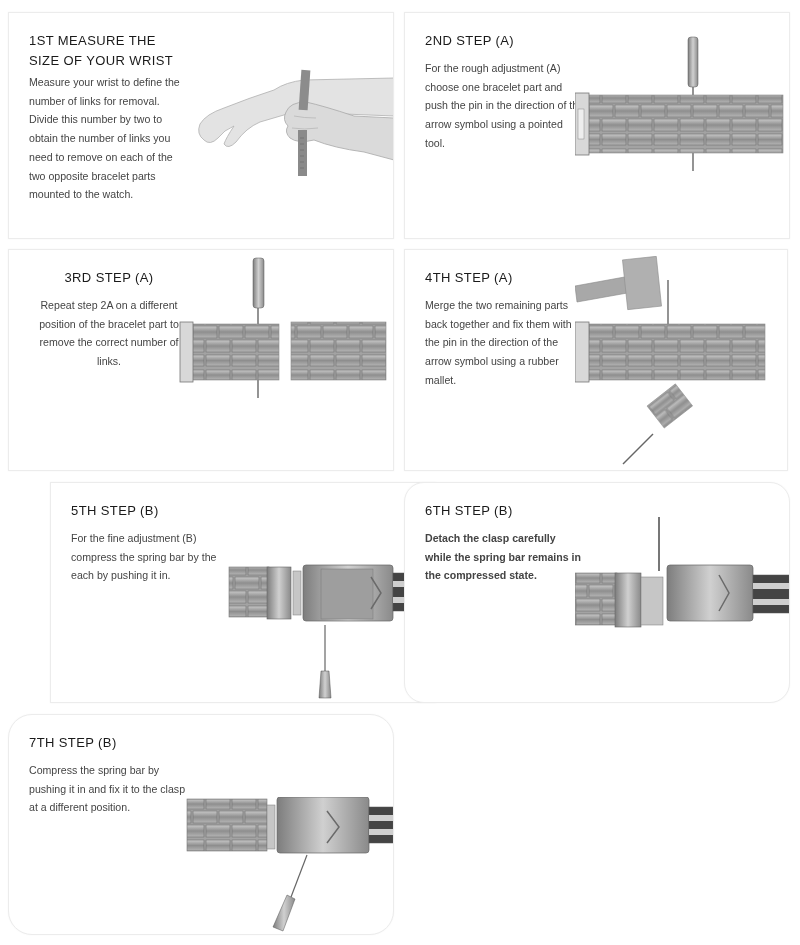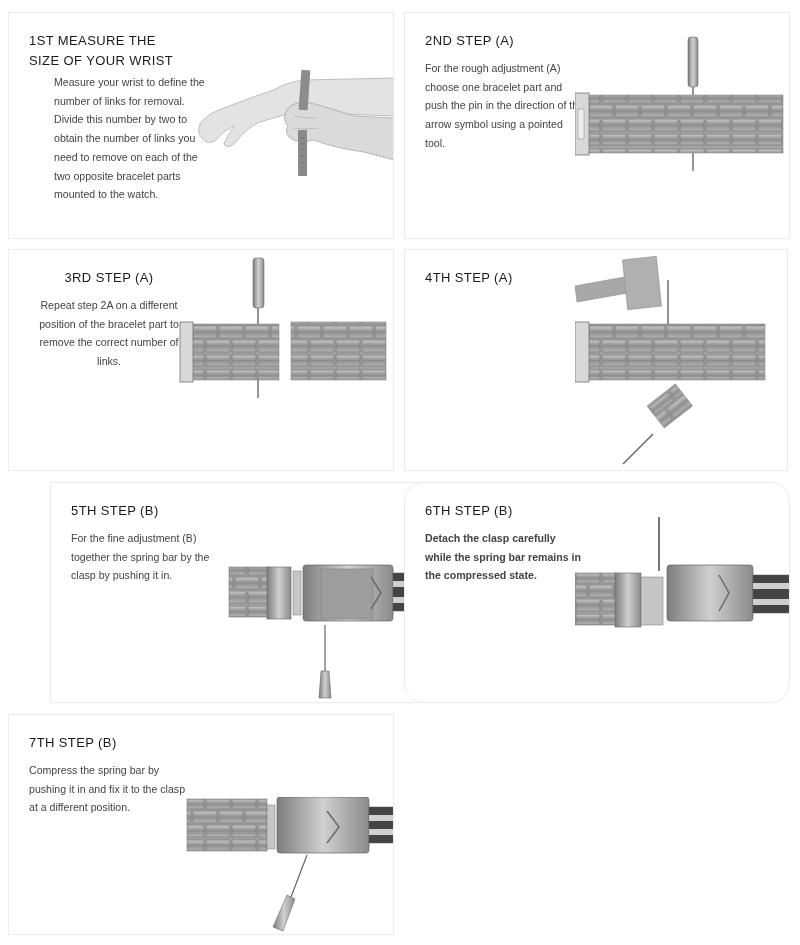--- a/index.html
+++ b/index.html
@@ -57,21 +57,21 @@
       <rect x="-12" y="14" width="24" height="12" fill="url(#metal)" stroke="#6e6e6e" stroke-width="0.6"></rect>
       <rect x="14" y="14" width="24" height="12" fill="url(#metal)" stroke="#6e6e6e" stroke-width="0.6"></rect>
       <rect x="1" y="28" width="24" height="12" fill="url(#metal)" stroke="#6e6e6e" stroke-width="0.6"></rect>
       <rect x="1" y="43" width="24" height="11" fill="url(#metal)" stroke="#6e6e6e" stroke-width="0.6"></rect>
     </pattern>
   </defs>
 </svg>
 
 <div class="card" style="left:8px;top:12px;width:386px;height:227px;">
   <div class="title">1ST MEASURE THE SIZE OF YOUR WRIST</div>
-  <div class="desc" style="top:60px;margin-left:25px;">Measure your wrist to define the number of links for removal. Divide this number by two to obtain the number of links you need to remove on each of the two opposite bracelet parts mounted to the watch.</div>
+  <div class="desc" style="top:60px;">Measure your wrist to define the number of links for removal. Divide this number by two to obtain the number of links you need to remove on each of the two opposite bracelet parts mounted to the watch.</div>
   <div class="illus" style="left:185px;top:55px;">
     <svg width="200" height="115" viewBox="0 0 200 115">
 
       <path d="M200 10 L110 12 Q92 14 80 22 Q55 30 30 40 Q12 46 6 56 Q2 66 10 72 Q16 78 24 70 Q30 62 40 58 Q32 70 30 76 Q34 82 42 74 Q52 60 66 54 L100 44 L200 48 Z" fill="#e3e3e3" stroke="#b0b0b0" stroke-width="0.8"></path>
 
       <path d="M200 50 L160 48 Q130 38 112 34 Q96 34 92 44 Q88 52 94 58 Q90 64 96 70 Q104 76 120 72 Q140 80 170 84 L200 92 Z" fill="#dadada" stroke="#a8a8a8" stroke-width="0.8"></path>
       <path d="M100 48 Q110 50 122 50" stroke="#b2b2b2" stroke-width="0.7" fill="none"></path>
       <path d="M98 60 Q110 62 124 60" stroke="#b2b2b2" stroke-width="0.7" fill="none"></path>
 
       <rect x="106" y="2" width="9" height="40" fill="#8c8c8c" transform="rotate(4 110 22)"></rect>
@@ -111,40 +111,41 @@
       <line x1="79" y1="52" x2="79" y2="142" stroke="#666" stroke-width="1.4"></line>
       <rect x="10" y="68" width="90" height="56" fill="url(#links)" stroke="#8a8a8a" stroke-width="0.6"></rect>
       <rect x="1" y="66" width="13" height="60" fill="#d8d8d8" stroke="#777" stroke-width="0.8"></rect>
       <rect x="112" y="66" width="95" height="58" fill="url(#links)" stroke="#8a8a8a" stroke-width="0.6"></rect>
     </svg>
   </div>
 </div>
 
 <div class="card" style="left:404px;top:249px;width:384px;height:222px;">
   <div class="title">4TH STEP (A)</div>
+  <div class="desc" style="top:46px;">Merge the two remaining parts back together and fix them with the pin in the direction of the arrow symbol using a rubber mallet.</div>
   <div class="illus" style="left:170px;top:6px;">
     <svg width="200" height="210" viewBox="0 0 200 210">
 
       <path d="M0 30 L55 20 L58 36 L2 46 Z" fill="#a8a8a8" stroke="#888" stroke-width="0.6"></path>
       <rect x="50" y="2" width="34" height="50" fill="#b0b0b0" stroke="#8d8d8d" stroke-width="0.6" transform="rotate(-6 67 27)"></rect>
       <line x1="93" y1="24" x2="93" y2="70" stroke="#666" stroke-width="1.4"></line>
       <rect x="8" y="68" width="182" height="56" fill="url(#links)" stroke="#8a8a8a" stroke-width="0.6"></rect>
       <rect x="0" y="66" width="14" height="60" fill="#d8d8d8" stroke="#777" stroke-width="0.8"></rect>
 
       <g transform="translate(72 150) rotate(-38)">
         <rect x="0" y="0" width="36" height="28" fill="url(#links)" stroke="#8a8a8a" stroke-width="0.5"></rect>
       </g>
       <line x1="78" y1="178" x2="48" y2="208" stroke="#666" stroke-width="1.4"></line>
     </svg>
   </div>
 </div>
 
 <div class="card" style="left:8px;top:482px;width:386px;height:221px;margin-left:42px;">
   <div class="title">5TH STEP (B)</div>
-  <div class="desc" style="top:46px;">For the fine adjustment (B) together the spring bar by the clasp by pushing it in.</div>
+  <div class="desc" style="top:46px;">For the fine adjustment (B) compress the spring bar by the each by pushing it in.</div>
   <div class="illus" style="left:170px;top:80px;">
     <svg width="215" height="138" viewBox="0 0 215 138">
       <rect x="8" y="4" width="40" height="50" fill="url(#links)" stroke="#777" stroke-width="0.6"></rect>
       <rect x="46" y="4" width="24" height="52" fill="url(#metalH)" stroke="#666" stroke-width="0.6"></rect>
       <rect x="72" y="8" width="8" height="44" fill="#c6c6c6" stroke="#777" stroke-width="0.5"></rect>
       <rect x="82" y="2" width="90" height="56" rx="3" fill="url(#metalH)" stroke="#666" stroke-width="0.7"></rect>
       <rect x="100" y="6" width="52" height="50" fill="#9e9e9e" stroke="#777" stroke-width="0.5"></rect>
       <path d="M150 14 L160 30 L150 46" stroke="#6a6a6a" stroke-width="1.5" fill="none"></path>
       <rect x="172" y="10" width="42" height="38" fill="#444" stroke="#555" stroke-width="0.5"></rect>
       <rect x="172" y="18" width="42" height="6" fill="#cfcfcf"></rect>
@@ -166,21 +167,21 @@
       <rect x="66" y="62" width="22" height="48" fill="#c6c6c6" stroke="#777" stroke-width="0.5"></rect>
       <rect x="92" y="50" width="86" height="56" rx="3" fill="url(#metalH)" stroke="#666" stroke-width="0.7"></rect>
       <path d="M144 60 L154 78 L144 96" stroke="#6a6a6a" stroke-width="1.5" fill="none"></path>
       <rect x="178" y="60" width="36" height="38" fill="#444" stroke="#555" stroke-width="0.5"></rect>
       <rect x="178" y="68" width="36" height="6" fill="#cfcfcf"></rect>
       <rect x="178" y="84" width="36" height="6" fill="#cfcfcf"></rect>
     </svg>
   </div>
 </div>
 
-<div class="card" style="left:8px;top:714px;width:386px;height:221px;">
+<div class="card" style="left:8px;top:714px;width:386px;height:221px;border-radius:24px;">
   <div class="title">7TH STEP (B)</div>
   <div class="desc" style="top:46px;">Compress the spring bar by pushing it in and fix it to the clasp at a different position.</div>
   <div class="illus" style="left:170px;top:82px;">
     <svg width="215" height="135" viewBox="0 0 215 135">
       <rect x="8" y="2" width="80" height="52" fill="url(#links)" stroke="#777" stroke-width="0.6"></rect>
       <rect x="88" y="8" width="8" height="44" fill="#c6c6c6" stroke="#777" stroke-width="0.5"></rect>
       <rect x="98" y="0" width="92" height="56" rx="3" fill="url(#metalH)" stroke="#666" stroke-width="0.7"></rect>
       <path d="M148 14 L160 30 L148 46" stroke="#6a6a6a" stroke-width="1.5" fill="none"></path>
       <rect x="190" y="10" width="24" height="36" fill="#444" stroke="#555" stroke-width="0.5"></rect>
       <rect x="190" y="18" width="24" height="6" fill="#cfcfcf"></rect>

